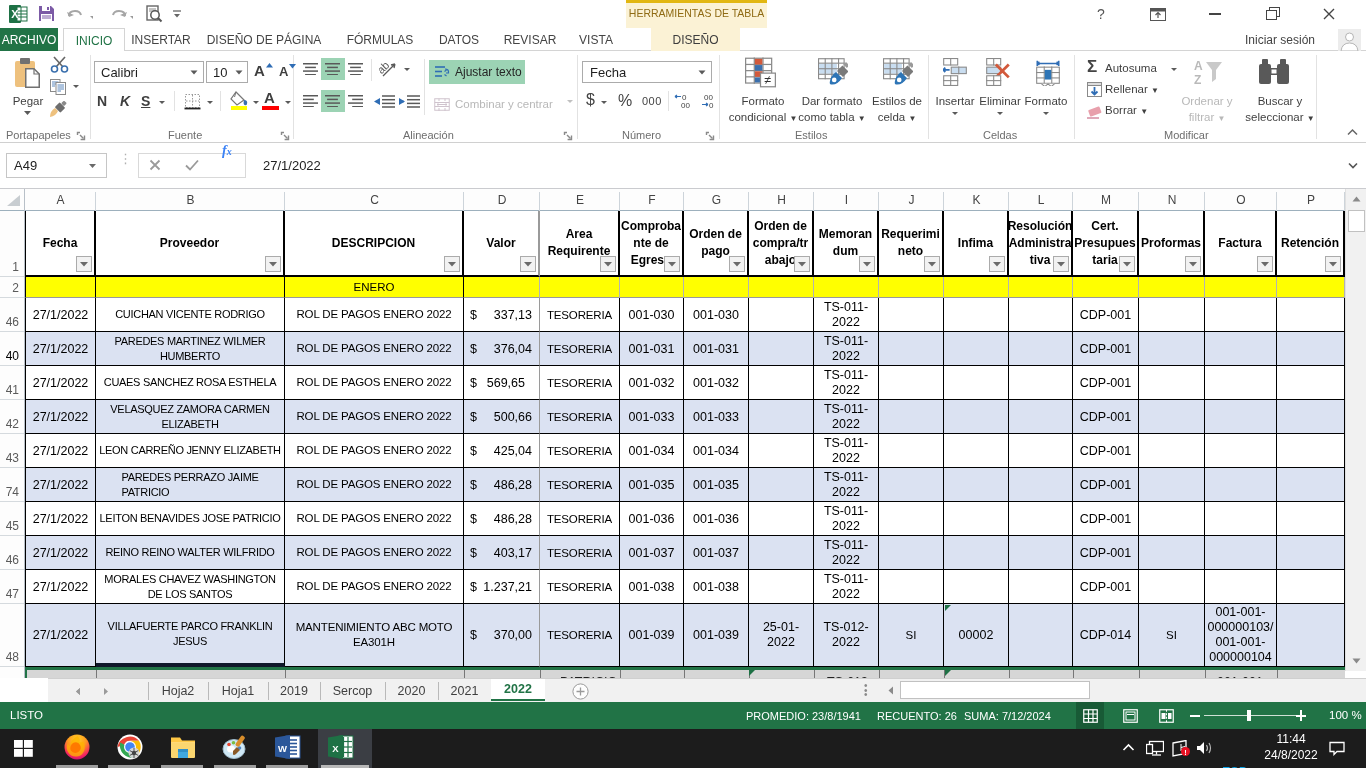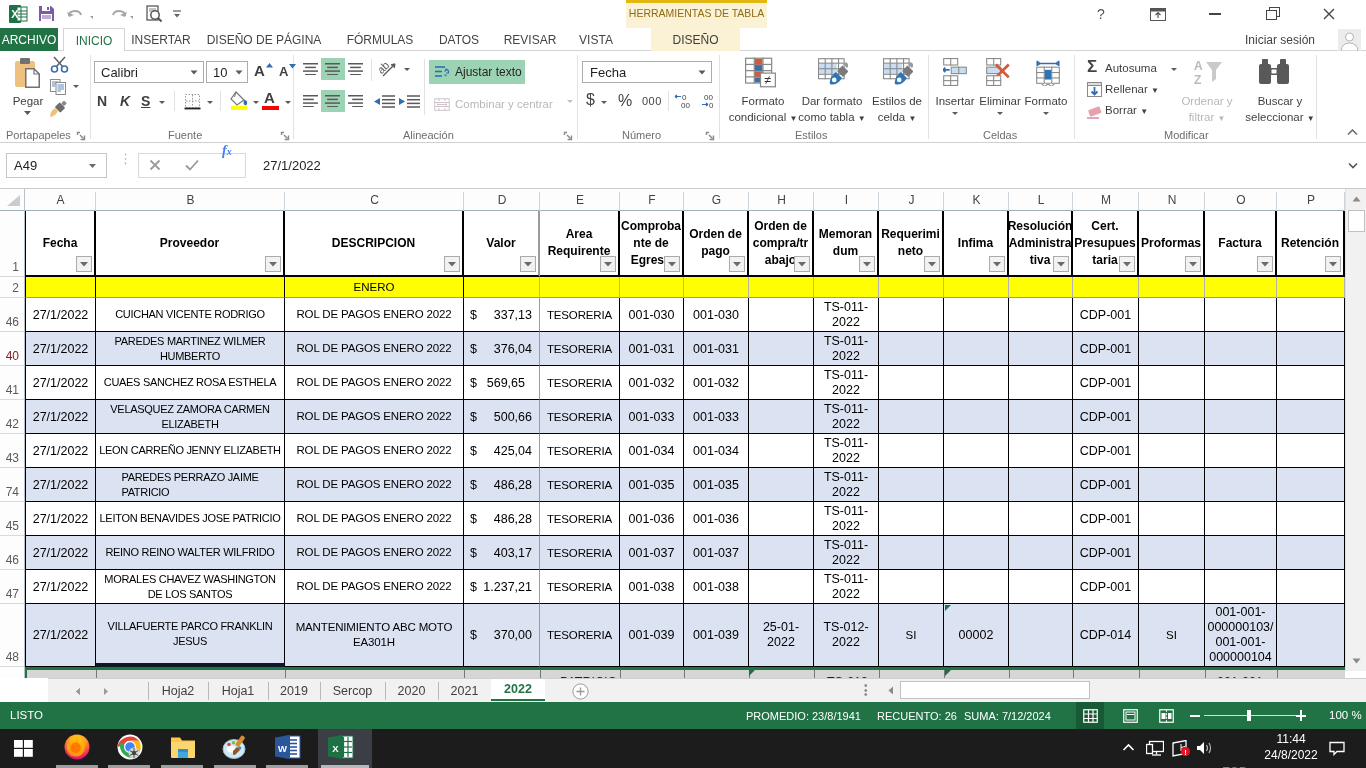--- a/index.html
+++ b/index.html
@@ -546,21 +546,21 @@
 <div class="abs" style="left:1204px;top:3px;width:1px;height:19px;background:#cdd4da;"></div>
 <div class="abs" style="left:1241.0px;top:4px;transform:translateX(-50%);font-size:12px;color:#444;">O</div>
 <div class="abs" style="left:1276px;top:3px;width:1px;height:19px;background:#cdd4da;"></div>
 <div class="abs" style="left:1311.0px;top:4px;transform:translateX(-50%);font-size:12px;color:#444;">P</div>
 <div class="abs" style="left:1344px;top:3px;width:1px;height:19px;background:#cdd4da;"></div>
 </div>
 <div class="abs" style="left:0;top:211px;width:25px;height:467px;background:#fdfdfd;border-right:1px solid #b8c0c8;"></div>
 <div class="abs" style="left:0;top:211px;width:24px;height:66px;border-bottom:1px solid #d5dade;display:flex;align-items:flex-end;justify-content:flex-end;padding:0 5px 2px 0;font-size:12px;color:#5a5a5a;">1</div>
 <div class="abs" style="left:0;top:277px;width:24px;height:21px;border-bottom:1px solid #d5dade;display:flex;align-items:flex-end;justify-content:flex-end;padding:0 5px 2px 0;font-size:12px;color:#5a5a5a;">2</div>
 <div class="abs" style="left:0;top:298px;width:24px;height:34px;border-bottom:1px solid #d5dade;display:flex;align-items:flex-end;justify-content:flex-end;padding:0 5px 2px 0;font-size:12px;color:#5a5a5a;">46</div>
-<div class="abs" style="left:0;top:332px;width:24px;height:34px;border-bottom:1px solid #d5dade;display:flex;align-items:flex-end;justify-content:flex-end;padding:0 5px 2px 0;font-size:12px;color:#7f1d1d;">40</div>
+<div class="abs" style="left:0;top:332px;width:24px;height:34px;border-bottom:1px solid #d5dade;display:flex;align-items:flex-end;justify-content:flex-end;padding:0 5px 2px 0;font-size:12px;color:#000000;">40</div>
 <div class="abs" style="left:0;top:366px;width:24px;height:34px;border-bottom:1px solid #d5dade;display:flex;align-items:flex-end;justify-content:flex-end;padding:0 5px 2px 0;font-size:12px;color:#5a5a5a;">41</div>
 <div class="abs" style="left:0;top:400px;width:24px;height:34px;border-bottom:1px solid #d5dade;display:flex;align-items:flex-end;justify-content:flex-end;padding:0 5px 2px 0;font-size:12px;color:#5a5a5a;">42</div>
 <div class="abs" style="left:0;top:434px;width:24px;height:34px;border-bottom:1px solid #d5dade;display:flex;align-items:flex-end;justify-content:flex-end;padding:0 5px 2px 0;font-size:12px;color:#5a5a5a;">43</div>
 <div class="abs" style="left:0;top:468px;width:24px;height:34px;border-bottom:1px solid #d5dade;display:flex;align-items:flex-end;justify-content:flex-end;padding:0 5px 2px 0;font-size:12px;color:#5a5a5a;">74</div>
 <div class="abs" style="left:0;top:502px;width:24px;height:34px;border-bottom:1px solid #d5dade;display:flex;align-items:flex-end;justify-content:flex-end;padding:0 5px 2px 0;font-size:12px;color:#5a5a5a;">45</div>
 <div class="abs" style="left:0;top:536px;width:24px;height:34px;border-bottom:1px solid #d5dade;display:flex;align-items:flex-end;justify-content:flex-end;padding:0 5px 2px 0;font-size:12px;color:#5a5a5a;">46</div>
 <div class="abs" style="left:0;top:570px;width:24px;height:34px;border-bottom:1px solid #d5dade;display:flex;align-items:flex-end;justify-content:flex-end;padding:0 5px 2px 0;font-size:12px;color:#5a5a5a;">47</div>
 <div class="abs" style="left:0;top:604px;width:24px;height:63px;border-bottom:1px solid #d5dade;display:flex;align-items:flex-end;justify-content:flex-end;padding:0 5px 2px 0;font-size:12px;color:#5a5a5a;">48</div>
 <div class="abs ctr" style="left:25px;top:211px;width:71px;height:66px;background:#fff;border-right:2px solid #000;border-bottom:2px solid #000;border-left:1px solid #000;text-align:center;font-size:12px;font-weight:bold;line-height:17px;overflow:hidden;white-space:nowrap;">Fecha<svg class="abs" style="right:2px;bottom:3px" width="16" height="16" viewBox="0 0 16 16">
 <rect x="0.5" y="0.5" width="15" height="15" fill="#f2f2f2" stroke="#ababab"></rect>

